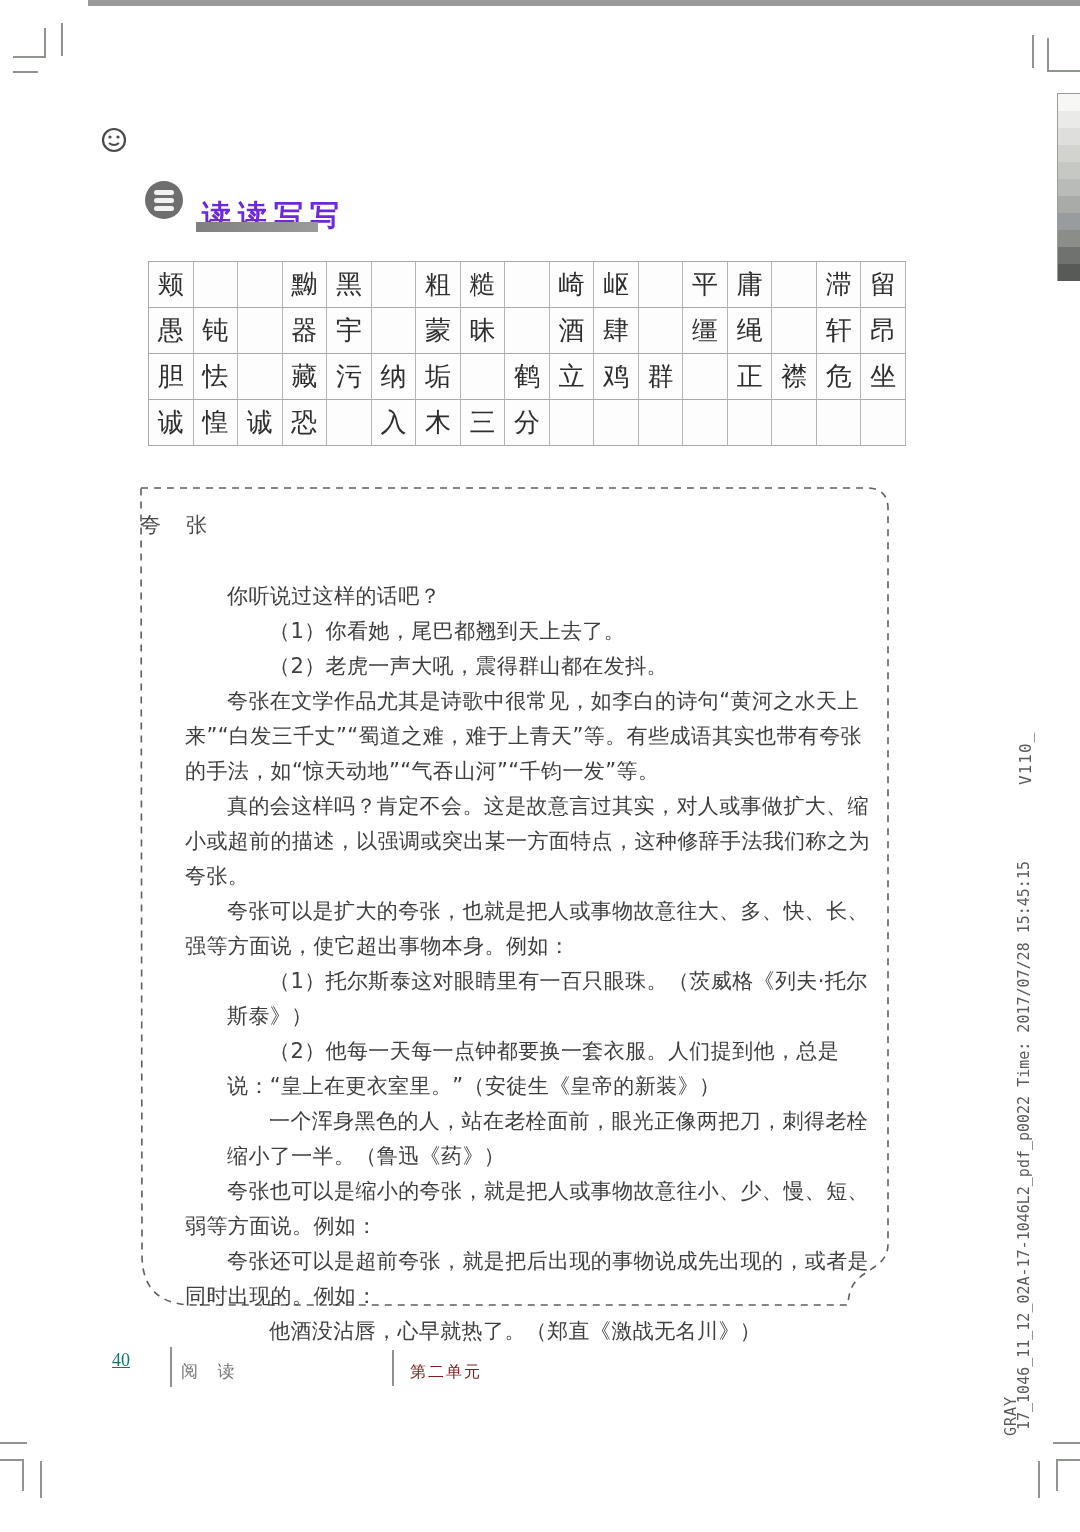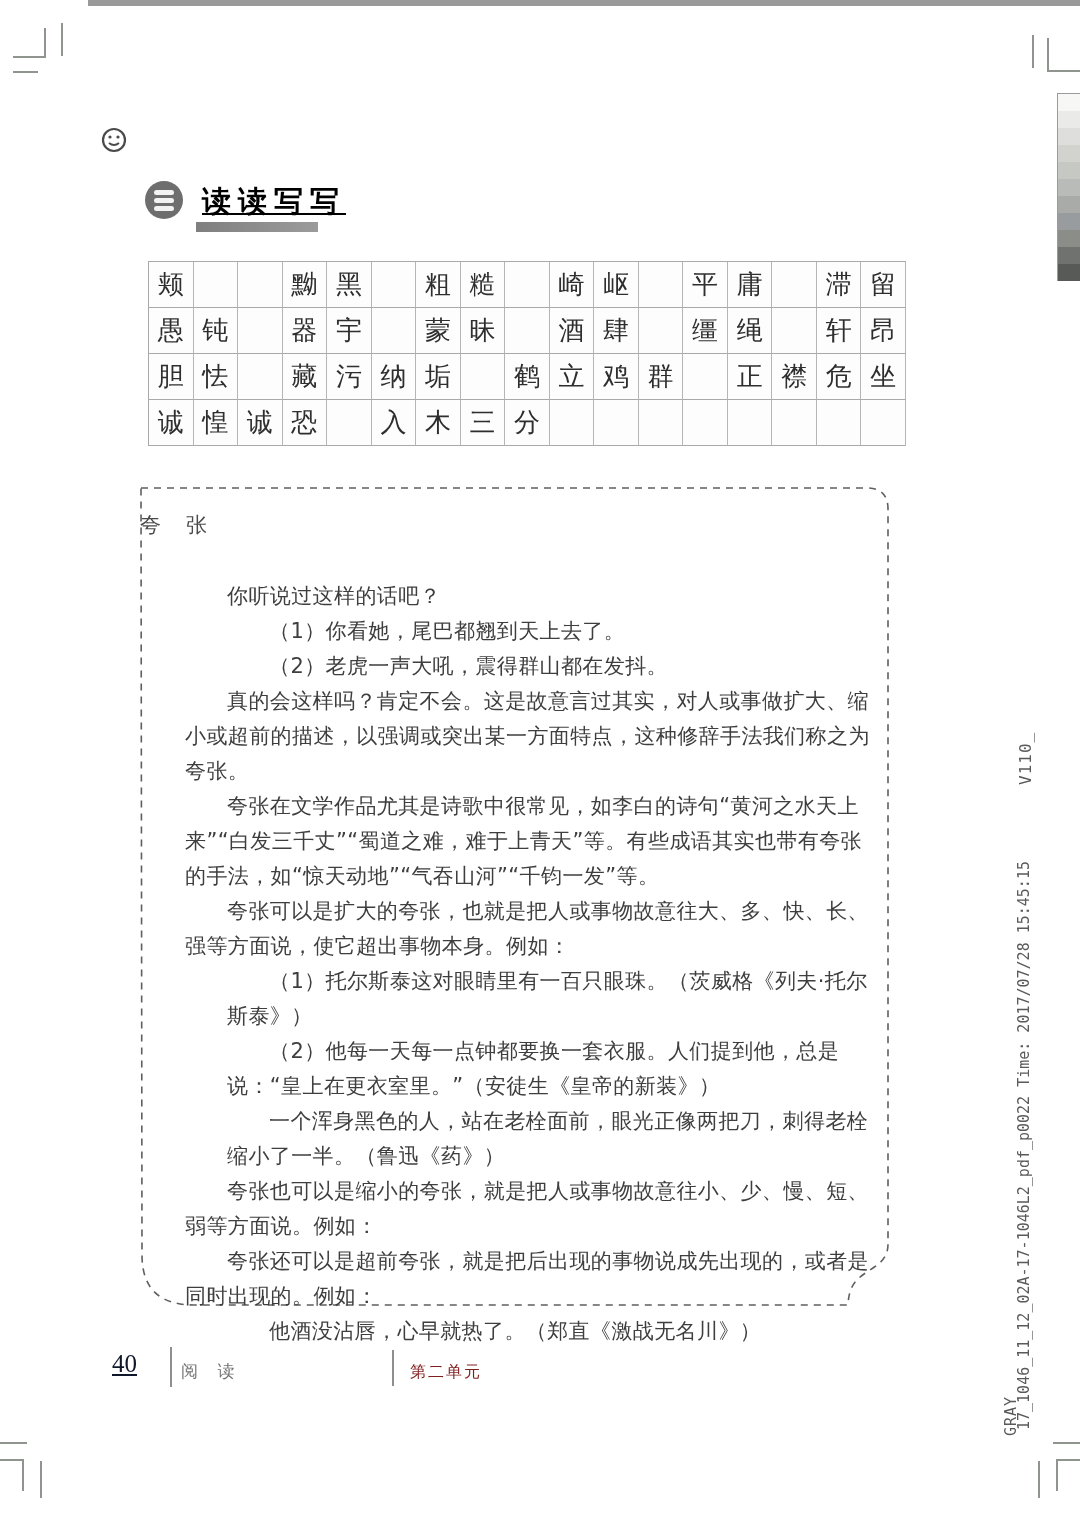--- a/index.html
+++ b/index.html
@@ -9,22 +9,22 @@
   }
   .abs{position:absolute;}
   .mark{position:absolute;background:#8f948f;}
 
   
   .top-bar{position:absolute;left:88px;top:0;width:992px;height:6px;background:#9a9a9a;}
 
   
   .header-icon{position:absolute;left:143px;top:179px;width:42px;height:42px;}
   .section-title{
-    position:absolute;left:202px;top:182px;font-size:29px;color:#000000;
-    letter-spacing:7px;font-weight:bold;text-decoration:underline;
+    position:absolute;left:202px;top:196px;font-size:29px;color:#6d28d9;
+    letter-spacing:7px;font-weight:bold;
   }
   .title-underline{position:absolute;left:196px;top:222px;width:122px;height:10px;
     background:linear-gradient(90deg,#7f7f7f,#9b9b9b);}
 
   
   .word-grid{
     position:absolute;left:148px;top:261px;width:757px;
     display:grid;grid-template-columns:repeat(17,1fr);
     border-top:1px solid #a9a9a9;border-left:1px solid #a9a9a9;
     background:#fdfdfd;
@@ -53,21 +53,21 @@
   }
   .v110{left:1036px;top:765px;font-size:16px;line-height:20px;letter-spacing:1px;}
   .stamp{left:1034px;top:1410px;font-size:15px;line-height:20px;}
   .gray-label{left:1020px;top:1418px;font-size:15px;line-height:18px;letter-spacing:1px;}
 
   
   .grayscale{position:absolute;left:1057px;top:93px;width:23px;border:1px solid #9a9a9a;border-bottom:none;}
   .grayscale .step{width:100%;height:17px;}
 
   
-  .page-number{position:absolute;left:112px;top:1350px;font-family:"Liberation Serif",serif;font-size:25px;color:#0f172a;text-decoration:underline;}
+  .page-number{position:absolute;left:112px;top:1350px;font-family:"Liberation Serif",serif;font-size:18px;color:#0f766e;text-decoration:underline;}
   .footer-div1{position:absolute;left:170px;top:1347px;width:2px;height:40px;background:#8f8f8f;}
   .footer-left{position:absolute;left:181px;top:1360px;font-size:17px;color:#737373;letter-spacing:7px;}
   .footer-div2{position:absolute;left:392px;top:1350px;width:2px;height:36px;background:#8f8f8f;}
   .footer-right{position:absolute;left:410px;top:1362px;font-size:16px;color:#7f1d1d;letter-spacing:2px;}
 </style>
 </head>
 <body>
 
 <div class="top-bar"></div>
 
@@ -182,22 +182,22 @@
     <path d="M 1 1 L 727 1 Q 748 1 748 22 L 748 757
              C 748 770 741 776 730 783
              C 714 793 709 800 708 818
              L 54 818 Q 2 818 2 768 L 1 1 Z" fill="none" stroke="#5f5f5f" stroke-width="1.6" stroke-dasharray="7 6"></path>
   </svg>
   <div class="hyper-title">夸　张</div>
   <div class="hyper-paras">
       <p class="para">你听说过这样的话吧？</p>
       <p class="para example">（1）你看她，尾巴都翘到天上去了。</p>
       <p class="para example">（2）老虎一声大吼，震得群山都在发抖。</p>
+      <p class="para">夸张在文学作品尤其是诗歌中很常见，如李白的诗句“黄河之水天上来”“白发三千丈”“蜀道之难，难于上青天”等。有些成语其实也带有夸张的手法，如“惊天动地”“气吞山河”“千钧一发”等。</p>
       <p class="para">真的会这样吗？肯定不会。这是故意言过其实，对人或事做扩大、缩小或超前的描述，以强调或突出某一方面特点，这种修辞手法我们称之为夸张。</p>
-      <p class="para">夸张在文学作品尤其是诗歌中很常见，如李白的诗句“黄河之水天上来”“白发三千丈”“蜀道之难，难于上青天”等。有些成语其实也带有夸张的手法，如“惊天动地”“气吞山河”“千钧一发”等。</p>
       <p class="para">夸张可以是扩大的夸张，也就是把人或事物故意往大、多、快、长、强等方面说，使它超出事物本身。例如：</p>
       <p class="para example">（1）托尔斯泰这对眼睛里有一百只眼珠。（茨威格《列夫·托尔斯泰》）</p>
       <p class="para example">（2）他每一天每一点钟都要换一套衣服。人们提到他，总是说：“皇上在更衣室里。”（安徒生《皇帝的新装》）</p>
       <p class="para example">一个浑身黑色的人，站在老栓面前，眼光正像两把刀，刺得老栓缩小了一半。（鲁迅《药》）</p>
       <p class="para">夸张也可以是缩小的夸张，就是把人或事物故意往小、少、慢、短、弱等方面说。例如：</p>
       <p class="para">夸张还可以是超前夸张，就是把后出现的事物说成先出现的，或者是同时出现的。例如：</p>
       <p class="para example">他酒没沾唇，心早就热了。（郑直《激战无名川》）</p>
     </div>
 </div>
 

